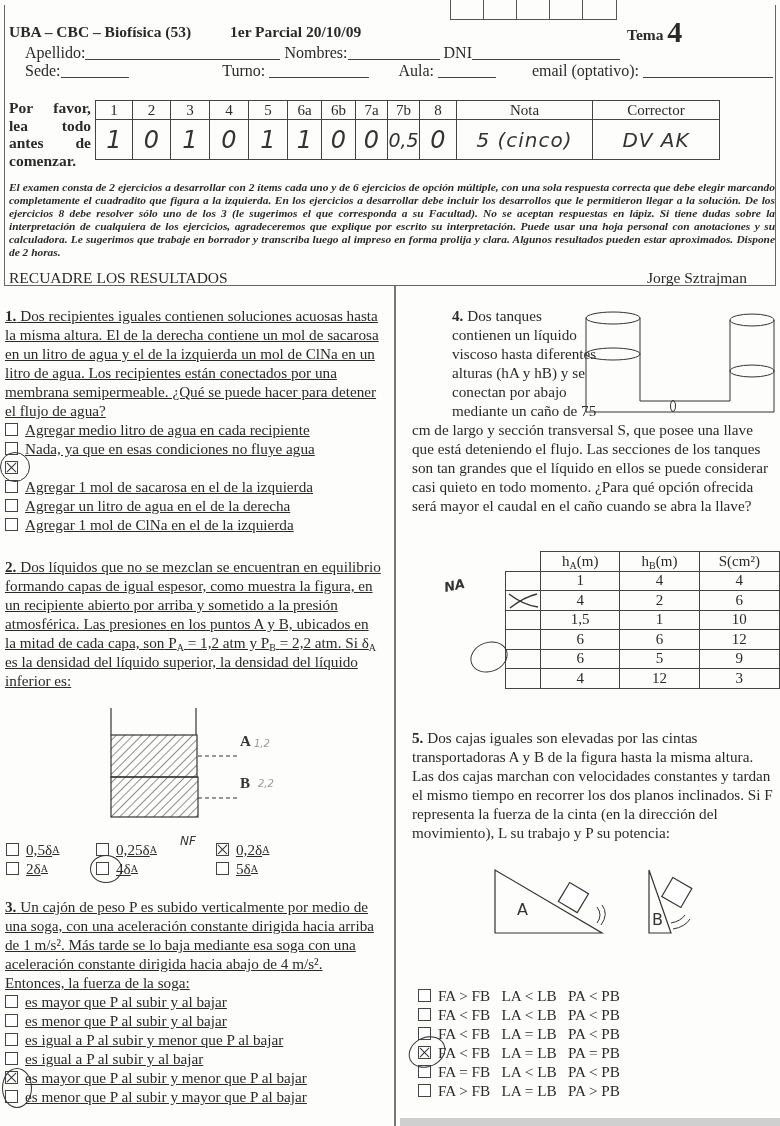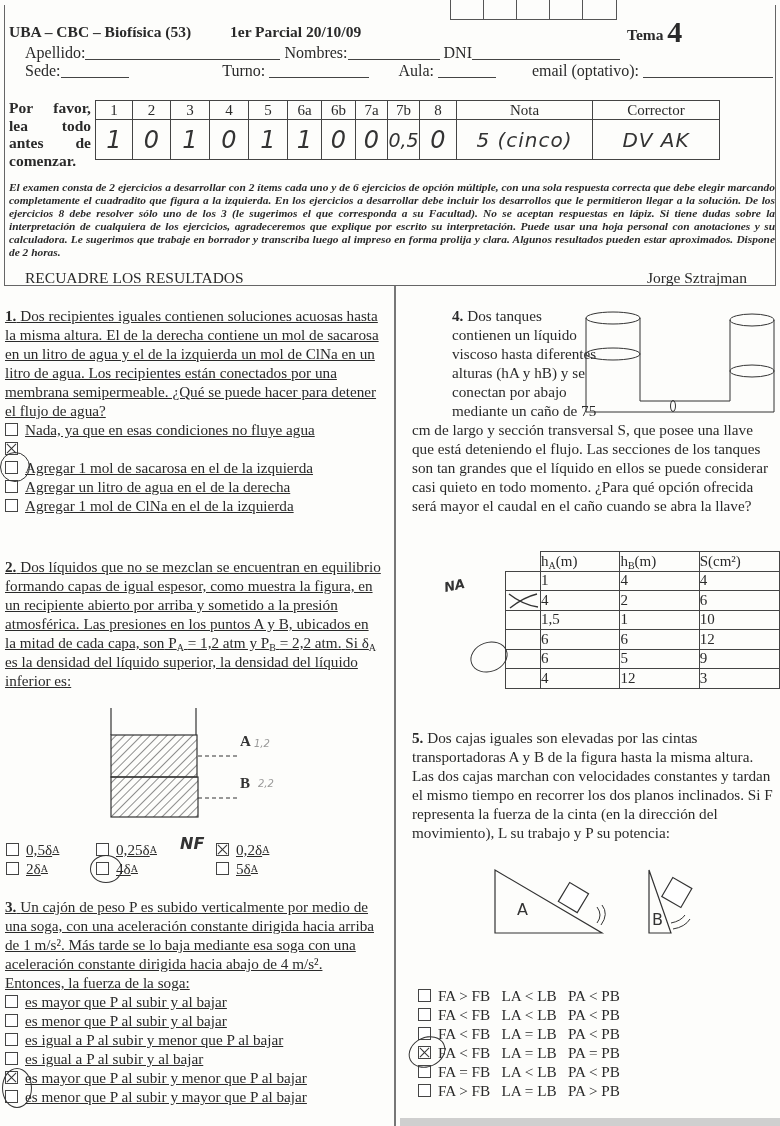--- a/index.html
+++ b/index.html
@@ -26,42 +26,42 @@
   .porfavor { position: absolute; left: 4px; top: 94px; width: 82px; font-weight: bold; font-size: 15.5px; line-height: 17.5px; text-align: justify; text-align-last: justify; }
   .porfavor .last { text-align-last: left; }
 
   table.grades { position: absolute; left: 90px; top: 95px; border-collapse: collapse; font-size: 15px; }
   table.grades td { border: 1px solid #444; text-align: center; padding: 0; }
   table.grades tr.hdr td { height: 19px; }
   table.grades tr.val td { height: 40px; font-family: "DejaVu Sans", sans-serif; font-size: 24px; font-weight: 200; color: #333; font-style: italic; }
   table.grades tr.val td.nota, table.grades tr.val td.corr { font-size: 20px; letter-spacing: 1px; }
 
   .instructions { position: absolute; left: 4px; top: 176px; width: 766px; font-style: italic; font-weight: bold; font-size: 11.4px; line-height: 13px; text-align: justify; }
-  .recuadre { position: absolute; left: 20px; top: 264px; font-size: 15.5px; }
+  .recuadre { position: absolute; left: 4px; top: 264px; font-size: 15.5px; }
   .firma { position: absolute; right: 28px; top: 264px; font-size: 15.5px; }
 
   
   .col-divider { position: absolute; left: 394px; top: 286px; width: 1.5px; height: 840px; background: #777; }
   .col { position: absolute; font-size: 15.2px; line-height: 19px; }
   .col-left { left: 5px; width: 378px; text-decoration: underline; }
   .col-right { left: 412px; width: 365px; }
   .q-text b { font-weight: bold; }
   .opt { display: flex; align-items: center; white-space: nowrap; height: 19px; }
   .cb { width: 13px; height: 13px; border: 1px solid #444; margin-right: 7px; flex: 0 0 auto; position: relative; background: #fff; }
   .cb.checked::before, .cb.checked::after { content: ""; position: absolute; left: -1px; top: 5px; width: 13px; height: 1px; background: #333; }
   .cb.checked::before { transform: rotate(45deg); }
   .cb.checked::after { transform: rotate(-45deg); }
   .circle-mark { position: absolute; border: 1.5px solid #333; border-radius: 50%; }
 
   sub { font-size: 10px; vertical-align: -3px; line-height: 0; }
 
   .grid3 { display: grid; grid-template-columns: 90px 120px 110px; row-gap: 0; }
 
   table.q4 { position: absolute; left: 505px; top: 551px; border-collapse: collapse; font-size: 15px; }
-  table.q4 td { border: 1px solid #444; text-align: left; height: 19.5px; padding: 0; }
+  table.q4 td { border: 1px solid #444; text-align: center; height: 19.5px; padding: 0; }
   table.q4 td.blankcell { width: 35px; }
   table.q4 .c { width: 90px; }
   .handwrite { position: absolute; font-family: "DejaVu Sans", sans-serif; font-style: italic; color: #333; }
 
   .shadow-bottom { position: absolute; left: 400px; top: 1118px; width: 380px; height: 8px; background: #cfcfcf; }
 </style>
 </head>
 <body>
 
 <div class="page">
@@ -138,20 +138,24 @@
     <div class="recuadre">RECUADRE LOS RESULTADOS</div>
     <div class="firma">Jorge Sztrajman</div>
   </div>
 
   <div class="col-divider"></div>
 
   <div class="col col-left" style="top:306px;">
     <div class="q-text"><b>1.</b> <span>Dos recipientes iguales contienen soluciones acuosas hasta la misma altura. El de la derecha contiene un mol de sacarosa en un litro de agua y el de la izquierda un mol de ClNa en un litro de agua. Los recipientes están conectados por una membrana semipermeable. ¿Qué se puede hacer para detener el flujo de agua?</span></div>
     <div class="opt">
         <span class="cb"></span>
+        <span>Agregar medio litro de agua en cada recipiente</span>
+      </div>
+    <div class="opt">
+        <span class="cb"></span>
         <span>Nada, ya que en esas condiciones no fluye agua</span>
       </div>
     <div class="opt">
         <span class="cb checked"></span>
       </div>
     <div class="opt">
         <span class="cb"></span>
         <span>Agregar 1 mol de sacarosa en el de la izquierda</span>
       </div>
     <div class="opt">
@@ -219,21 +223,21 @@
         <span class="cb"></span>
         <span>4δ</span>
         <sub>A</sub>
       </div>
     <div class="opt">
         <span class="cb"></span>
         <span>5δ</span>
         <sub>A</sub>
       </div>
   </div>
-  <span class="handwrite" style="left:180px;top:834px;font-size:16px;font-weight:bold;">NF</span>
+  <span class="handwrite" style="left:180px;top:834px;font-size:12px;font-weight:normal;">NF</span>
   <div class="circle-mark" style="left:90px;top:855px;width:32px;height:28px;"></div>
 
   <div class="col col-left" style="top:897px;">
     <div class="q-text"><b>3.</b> <span>Un cajón de peso P es subido verticalmente por medio de una soga, con una aceleración constante dirigida hacia arriba de 1 m/s². Más tarde se lo baja mediante esa soga con una aceleración constante dirigida hacia abajo de 4 m/s². Entonces, la fuerza de la soga:</span></div>
     <div class="opt">
         <span class="cb"></span>
         <span>es mayor que P al subir y al bajar</span>
       </div>
     <div class="opt">
         <span class="cb"></span>

